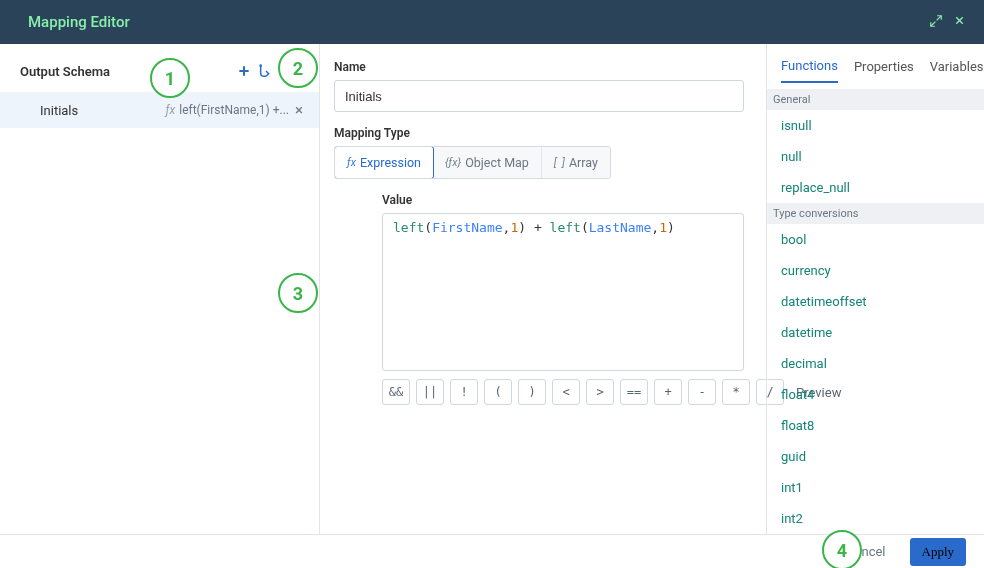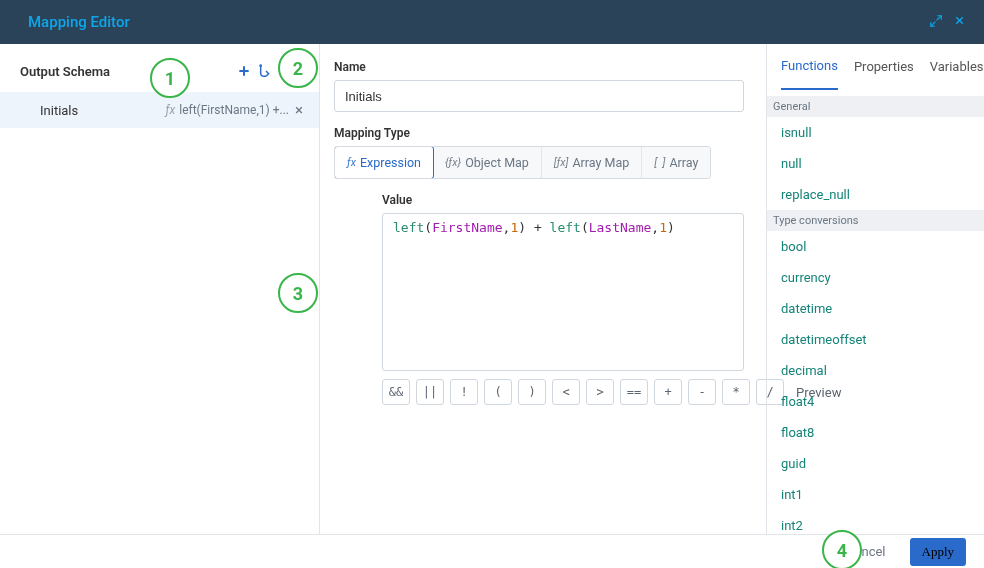--- a/index.html
+++ b/index.html
@@ -8,21 +8,21 @@
     font-size: 13px;
     color: #333;
     background: #fff;
     width: 984px;
     height: 568px;
     overflow: hidden;
     position: relative;
   }
   .window-header {
     background: #2b4358;
-    color: #0ea5e9;
+    color: #86efac;
     height: 44px;
     display: flex;
     align-items: center;
     justify-content: space-between;
     padding: 0 18px 0 28px;
     font-size: 15px;
     font-weight: 500;
   }
   .window-header .right { display: flex; gap: 10px; align-items: center; font-size: 14px; }
   .window-header .right span { cursor: pointer; }
@@ -120,21 +120,21 @@
     border-radius: 3px;
     height: 158px;
     padding: 6px 10px;
     font-family: Consolas, Menlo, monospace;
     font-size: 13px;
     white-space: pre;
     overflow: auto;
     color: #333;
   }
   .tok-fn { color: #2a8c6e; }
-  .tok-id { color: #a21caf; margin-top: 21px; }
+  .tok-id { color: #3b82f6; margin-top: 21px; }
   .tok-num { color: #c56a00; }
   .op-row { margin-top: 8px; display: flex; align-items: center; gap: 6px; }
   .op-btn {
     border: 1px solid #d0d7de;
     border-radius: 3px;
     height: 26px; min-width: 28px;
     padding: 0 6px;
     font-size: 12px;
     color: #5b6570;
     background: #fff;
@@ -151,21 +151,21 @@
     border-left: 1px solid #e1e4e8;
     padding-top: 14px;
     display: flex; flex-direction: column;
     min-width: 0;
   }
   .right-tabs {
     display: flex; align-items: center; gap: 16px;
     padding: 0 14px 6px 14px;
     font-size: 13px;
   }
-  .right-tabs .tab { color: #555; cursor: pointer; padding-bottom: 15px;}
+  .right-tabs .tab { color: #555; cursor: pointer; padding-bottom: 8px;}
   .right-tabs .tab.active { color: #296acb; border-bottom: 2px solid #296acb; }
   .fn-list { flex: 1; overflow-y: hidden; }
   .fn-section {
     font-size: 11px;
     color: #6b7785;
     background: #eef0f3;
     padding: 4px 6px;
   }
   .fn-item {
     font-size: 13px;
@@ -261,24 +261,20 @@
       <div class="mt-buttons">
         <div class="mt-btn active">
           <span class="prefix">ƒx</span>
           <span>Expression</span>
         </div>
         <div class="mt-btn">
           <span class="prefix">{ƒx}</span>
           <span>Object Map</span>
         </div>
         <div class="mt-btn">
-          <span class="prefix">[ƒx]</span>
-          <span>Array Map</span>
-        </div>
-        <div class="mt-btn">
           <span class="prefix">[&nbsp;&nbsp;]</span>
           <span>Array</span>
         </div>
       </div>
     </div>
     <div class="value-section">
       <div class="field-label">Value</div>
       <div class="code-box"><span class="tok-fn">left</span>(<span class="tok-id">FirstName</span>,<span class="tok-num">1</span>) + <span class="tok-fn">left</span>(<span class="tok-id">LastName</span>,<span class="tok-num">1</span>)</div>
       <div class="op-row">
         <div class="op-btn">&amp;&amp;</div>
@@ -306,22 +302,22 @@
 
     </div>
     <div class="fn-list">
       <div class="fn-section">General</div>
       <div class="fn-item">isnull</div>
       <div class="fn-item">null</div>
       <div class="fn-item">replace_null</div>
       <div class="fn-section">Type conversions</div>
       <div class="fn-item">bool</div>
       <div class="fn-item">currency</div>
+      <div class="fn-item">datetimeoffset</div>
       <div class="fn-item">datetime</div>
-      <div class="fn-item">datetimeoffset</div>
       <div class="fn-item">decimal</div>
       <div class="fn-item">float4</div>
       <div class="fn-item">float8</div>
       <div class="fn-item">guid</div>
       <div class="fn-item">int1</div>
       <div class="fn-item">int2</div>
       <div class="fn-item">int4</div>
     </div>
   </div>
 </div>

